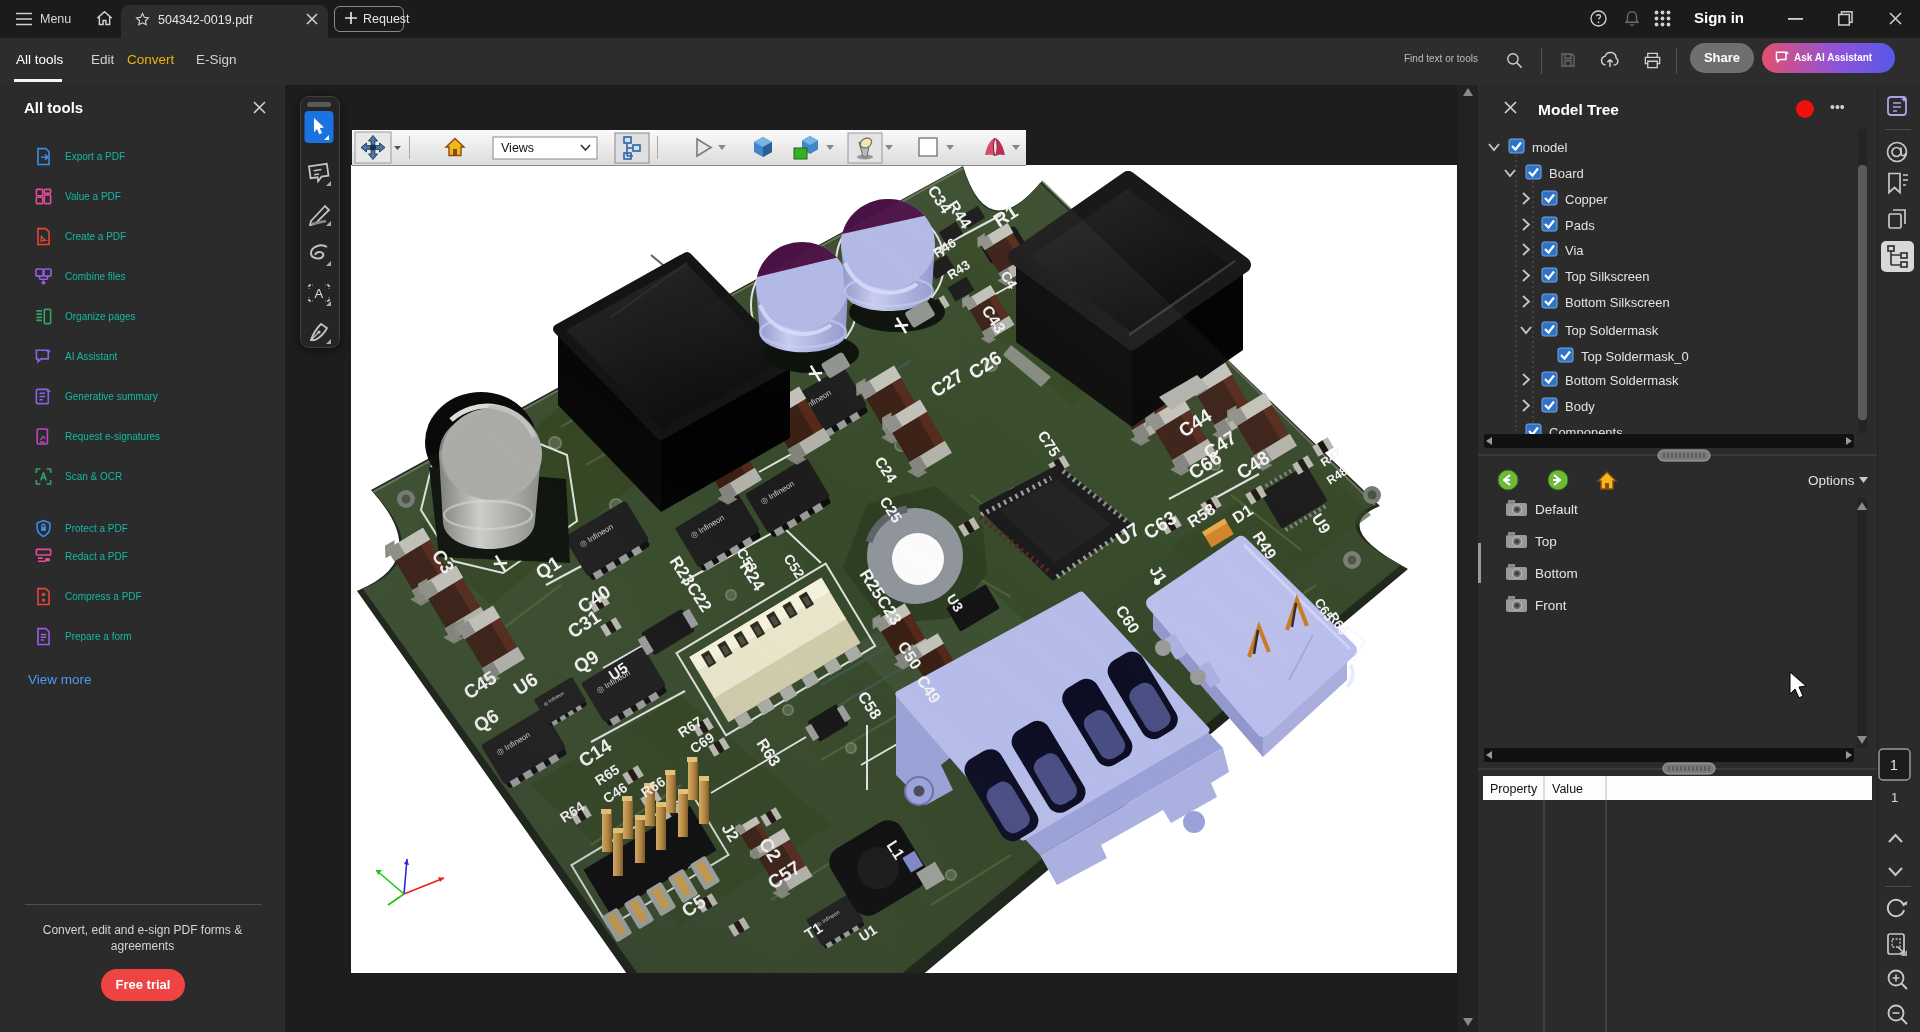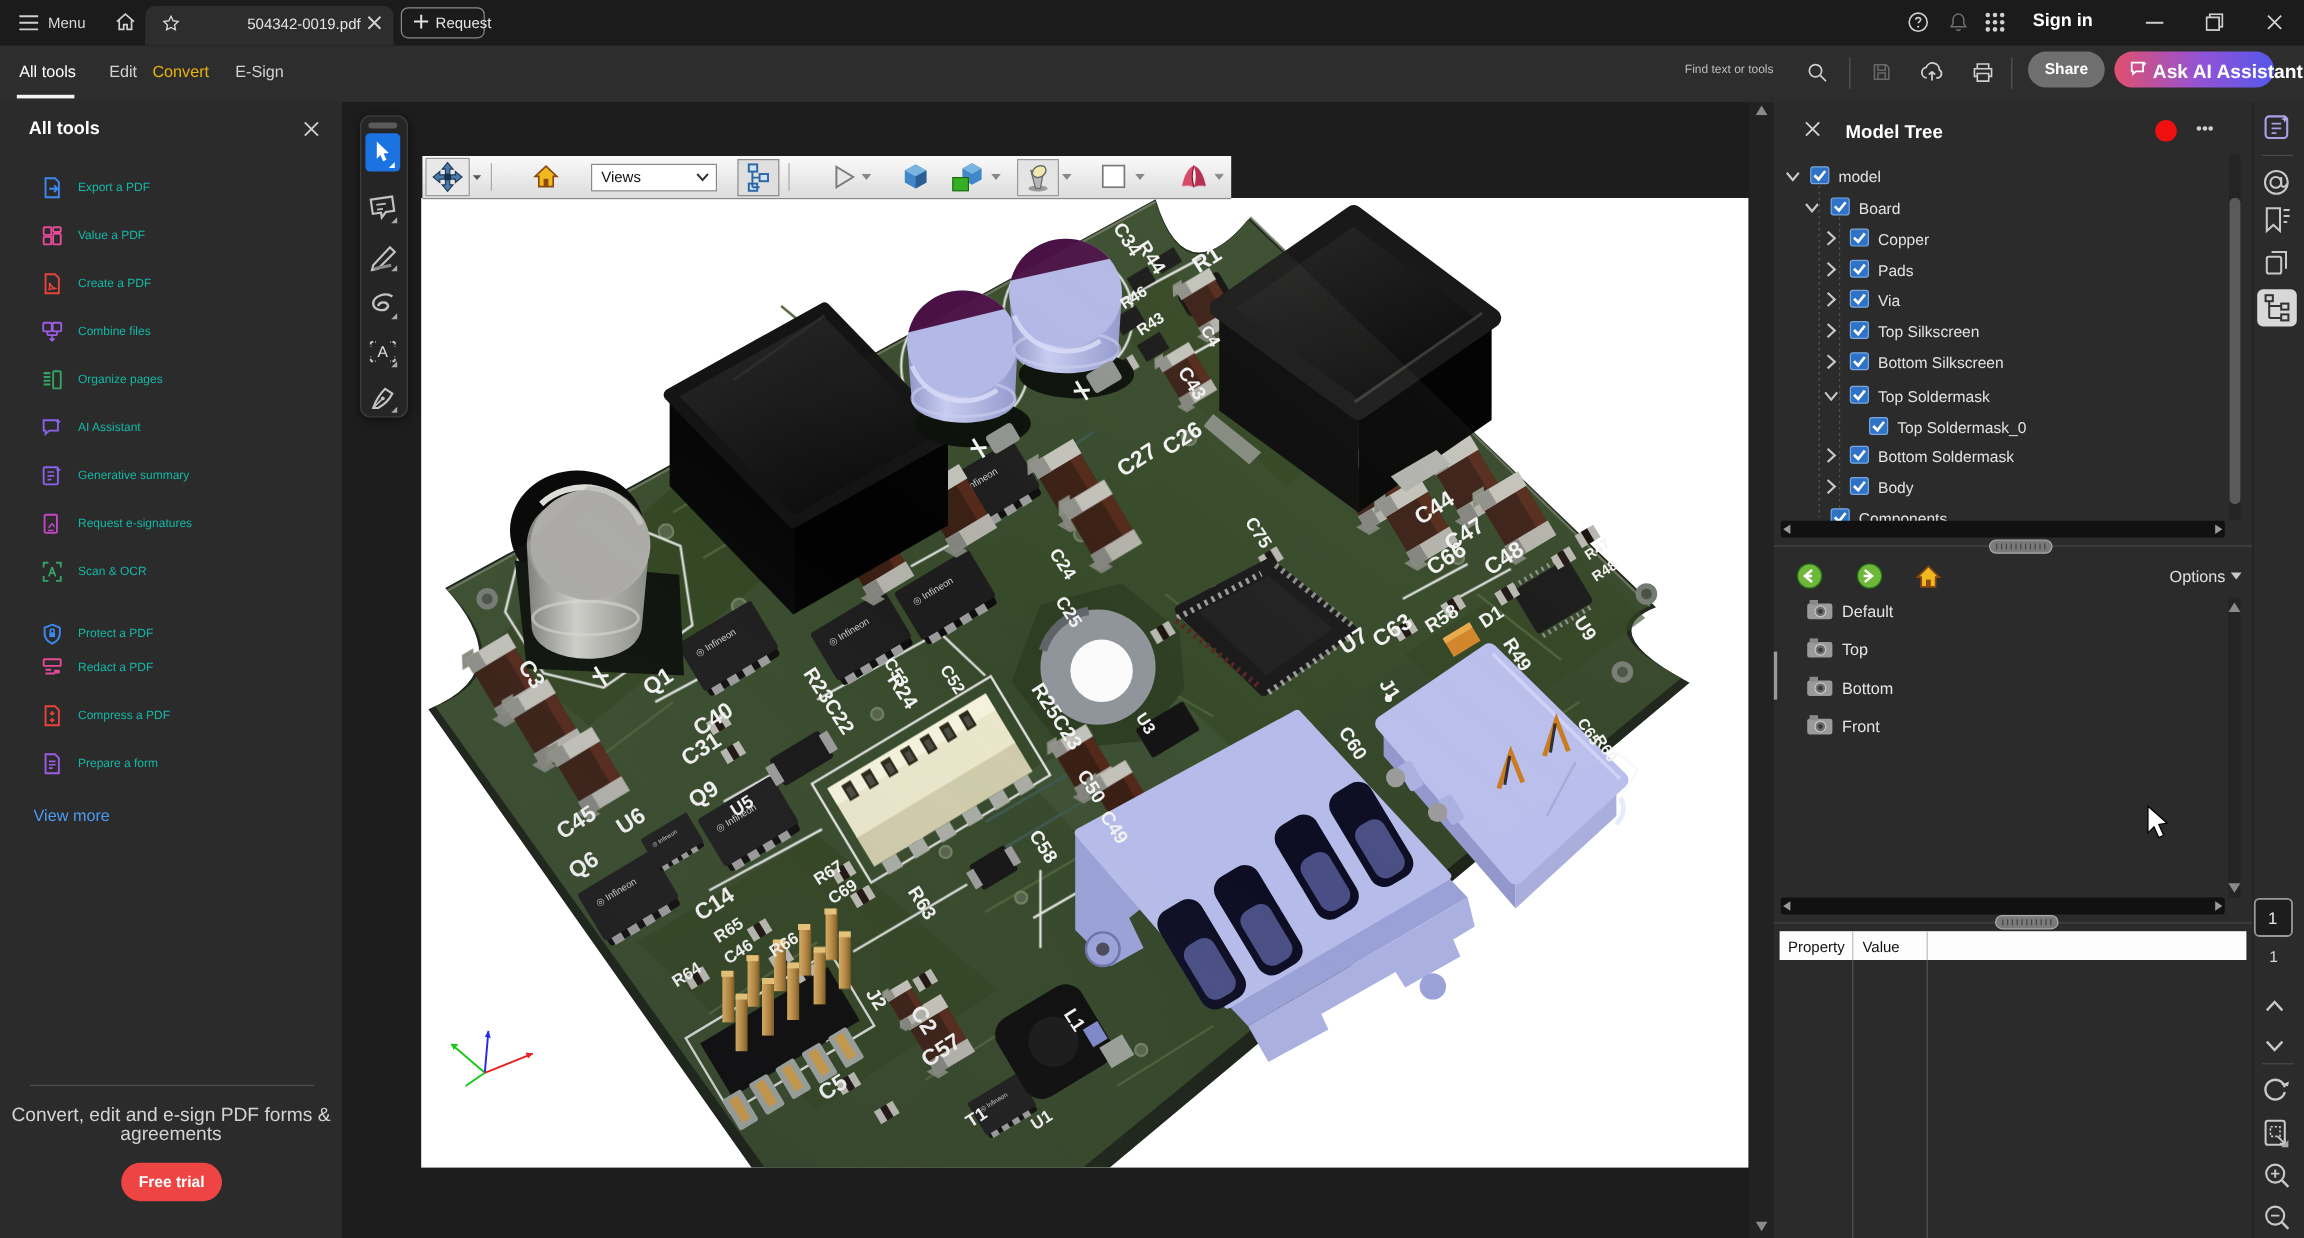--- a/index.html
+++ b/index.html
@@ -16,21 +16,21 @@
 <div class="abs" style="left:40px;top:12px;color:#d8d8d8;font-size:12.5px;">Menu</div>
 
 <svg class="abs" style="left:95px;top:9px" width="19" height="19" viewBox="0 0 24 24">
     <path d="M3 11.5L12 3.5l9 8M5.5 10v9.5h4.7v-5h3.6v5h4.7V10" fill="none" stroke="#d0d0d0" stroke-width="1.8"></path>
   </svg>
 
 <div class="abs" style="left:121px;top:5px;width:207px;height:33px;background:#2d2d2d;border-radius:8px 8px 0 0;"></div>
 <svg class="abs" style="left:135px;top:12px" width="15" height="15" viewBox="0 0 24 24">
     <path d="M12 2.5l2.9 6 6.6.9-4.8 4.6 1.2 6.5L12 17.4l-5.9 3.1 1.2-6.5L2.5 9.4l6.6-.9z" fill="none" stroke="#d8d8d8" stroke-width="1.8"></path>
   </svg>
-<div class="abs" style="left:158px;top:12.5px;color:#e4e4e4;font-size:12.5px;margin-left:48px;">504342-0019.pdf</div>
+<div class="abs" style="left:158px;top:12.5px;color:#e4e4e4;font-size:12.5px;">504342-0019.pdf</div>
 <svg class="abs" style="left:306px;top:13px" width="12" height="12">
     <path d="M1 1l10 10M11 1L1 11" stroke="#d0d0d0" stroke-width="1.6"></path>
   </svg>
 
 <div class="abs" style="left:334px;top:6px;width:68px;height:24px;border:1.5px solid #8a8a8a;border-radius:6px;"></div>
 <svg class="abs" style="left:345px;top:12px" width="12" height="12">
     <path d="M6 0v12M0 6h12" stroke="#e0e0e0" stroke-width="1.7"></path>
   </svg>
 <div class="abs" style="left:363px;top:12px;color:#e4e4e4;font-size:12.5px;">Request</div>
 
@@ -89,21 +89,21 @@
 <svg class="abs" style="left:1643px;top:51px" width="19" height="19" viewBox="0 0 24 24">
     <path d="M6 8V3h12v5M6 16H3V8h18v8h-3M6 13h12v8H6z" fill="none" stroke="#cfcfcf" stroke-width="1.7"></path>
   </svg>
 <div class="abs" style="left:1676px;top:48px;width:1px;height:26px;background:#555;"></div>
 <div class="abs" style="left:1690px;top:43px;width:64px;height:30px;background:#6f6f6f;border-radius:16px;color:#fff;font-size:13px;font-weight:bold;text-align:center;line-height:30px;">Share</div>
 <div class="abs" style="left:1762px;top:43px;width:133px;height:30px;background:linear-gradient(90deg,#e0506e,#9153d8 55%,#5558e8);border-radius:16px;"></div>
 <svg class="abs" style="left:1774px;top:50px" width="18" height="16" viewBox="0 0 24 22">
     <path d="M3 3h13v10H8l-3.5 3V13H3z" fill="none" stroke="#fff" stroke-width="2"></path>
     <path d="M17.5 1.5l.8 2 2 .8-2 .8-.8 2-.8-2-2-.8 2-.8z" fill="#fff"></path>
   </svg>
-<div class="abs" style="left:1794px;top:52px;color:#fff;font-size:16px;font-weight:bold;">Ask AI Assistant</div>
+<div class="abs" style="left:1794px;top:52px;color:#fff;font-size:10px;font-weight:bold;">Ask AI Assistant</div>
 
 <div class="abs" style="left:0;top:85px;width:285px;height:947px;background:#2b2b2b;"></div>
 <div class="abs" style="left:24px;top:99px;color:#ffffff;font-size:15px;font-weight:bold;">All tools</div>
 <svg class="abs" style="left:253px;top:101px" width="13" height="13">
     <path d="M1 1l11 11M12 1L1 12" stroke="#cfcfcf" stroke-width="1.6"></path>
   </svg>
 
 <div class="abs" style="left:34px;top:145px;width:240px;">
 <style>.ti{position:absolute;left:0;display:flex;align-items:center;height:22px;} .ti span{margin-left:12px;color:#14b8a6;font-size:10px;white-space:nowrap;}</style>
 <div class="ti" style="top:0px">
@@ -200,21 +200,21 @@
 <div class="ti" style="top:480px">
       <svg width="19" height="19" viewBox="0 0 24 24">
         <path d="M5 2h10l4 4v16H5z" fill="none" stroke="#9d5ce8" stroke-width="2"></path>
         <path d="M8.5 9.5h7M8.5 13h7M8.5 16.5h4" stroke="#9d5ce8" stroke-width="1.8"></path>
       </svg>
       <span>Prepare a form</span>
     </div>
 </div>
 <div class="abs" style="left:28px;top:660px;color:#4b9bf5;font-size:13.5px;margin-top:12px;">View more</div>
 <div class="abs" style="left:25px;top:904px;width:237px;height:1px;background:#4e4e4e;"></div>
-<div class="abs" style="left:0px;top:922px;width:285px;text-align:center;color:#d4d4d4;font-size:16px;line-height:16px;">Convert, edit and e-sign PDF forms &amp;<br>agreements</div>
+<div class="abs" style="left:0px;top:922px;width:285px;text-align:center;color:#d4d4d4;font-size:12px;line-height:16px;">Convert, edit and e-sign PDF forms &amp;<br>agreements</div>
 <div class="abs" style="left:101px;top:969px;width:84px;height:32px;background:#ef4444;border-radius:17px;color:#fff;font-size:13px;font-weight:bold;text-align:center;line-height:32px;">Free trial</div>
 
 <div class="abs" style="left:285px;top:85px;width:1193px;height:947px;background:#1d1d1d;"></div>
 
 <div class="abs" style="left:351px;top:165px;width:1106px;height:808px;background:#ffffff;"></div>
 <svg class="abs" style="left:351px;top:165px" width="1106" height="808" viewBox="0 0 1106 808">
 <defs>
   <linearGradient id="gBoard" x1="0" y1="0" x2="1" y2="1">
         <stop offset="0" stop-color="#3d5130"></stop>
         <stop offset="0.5" stop-color="#36482a"></stop>

